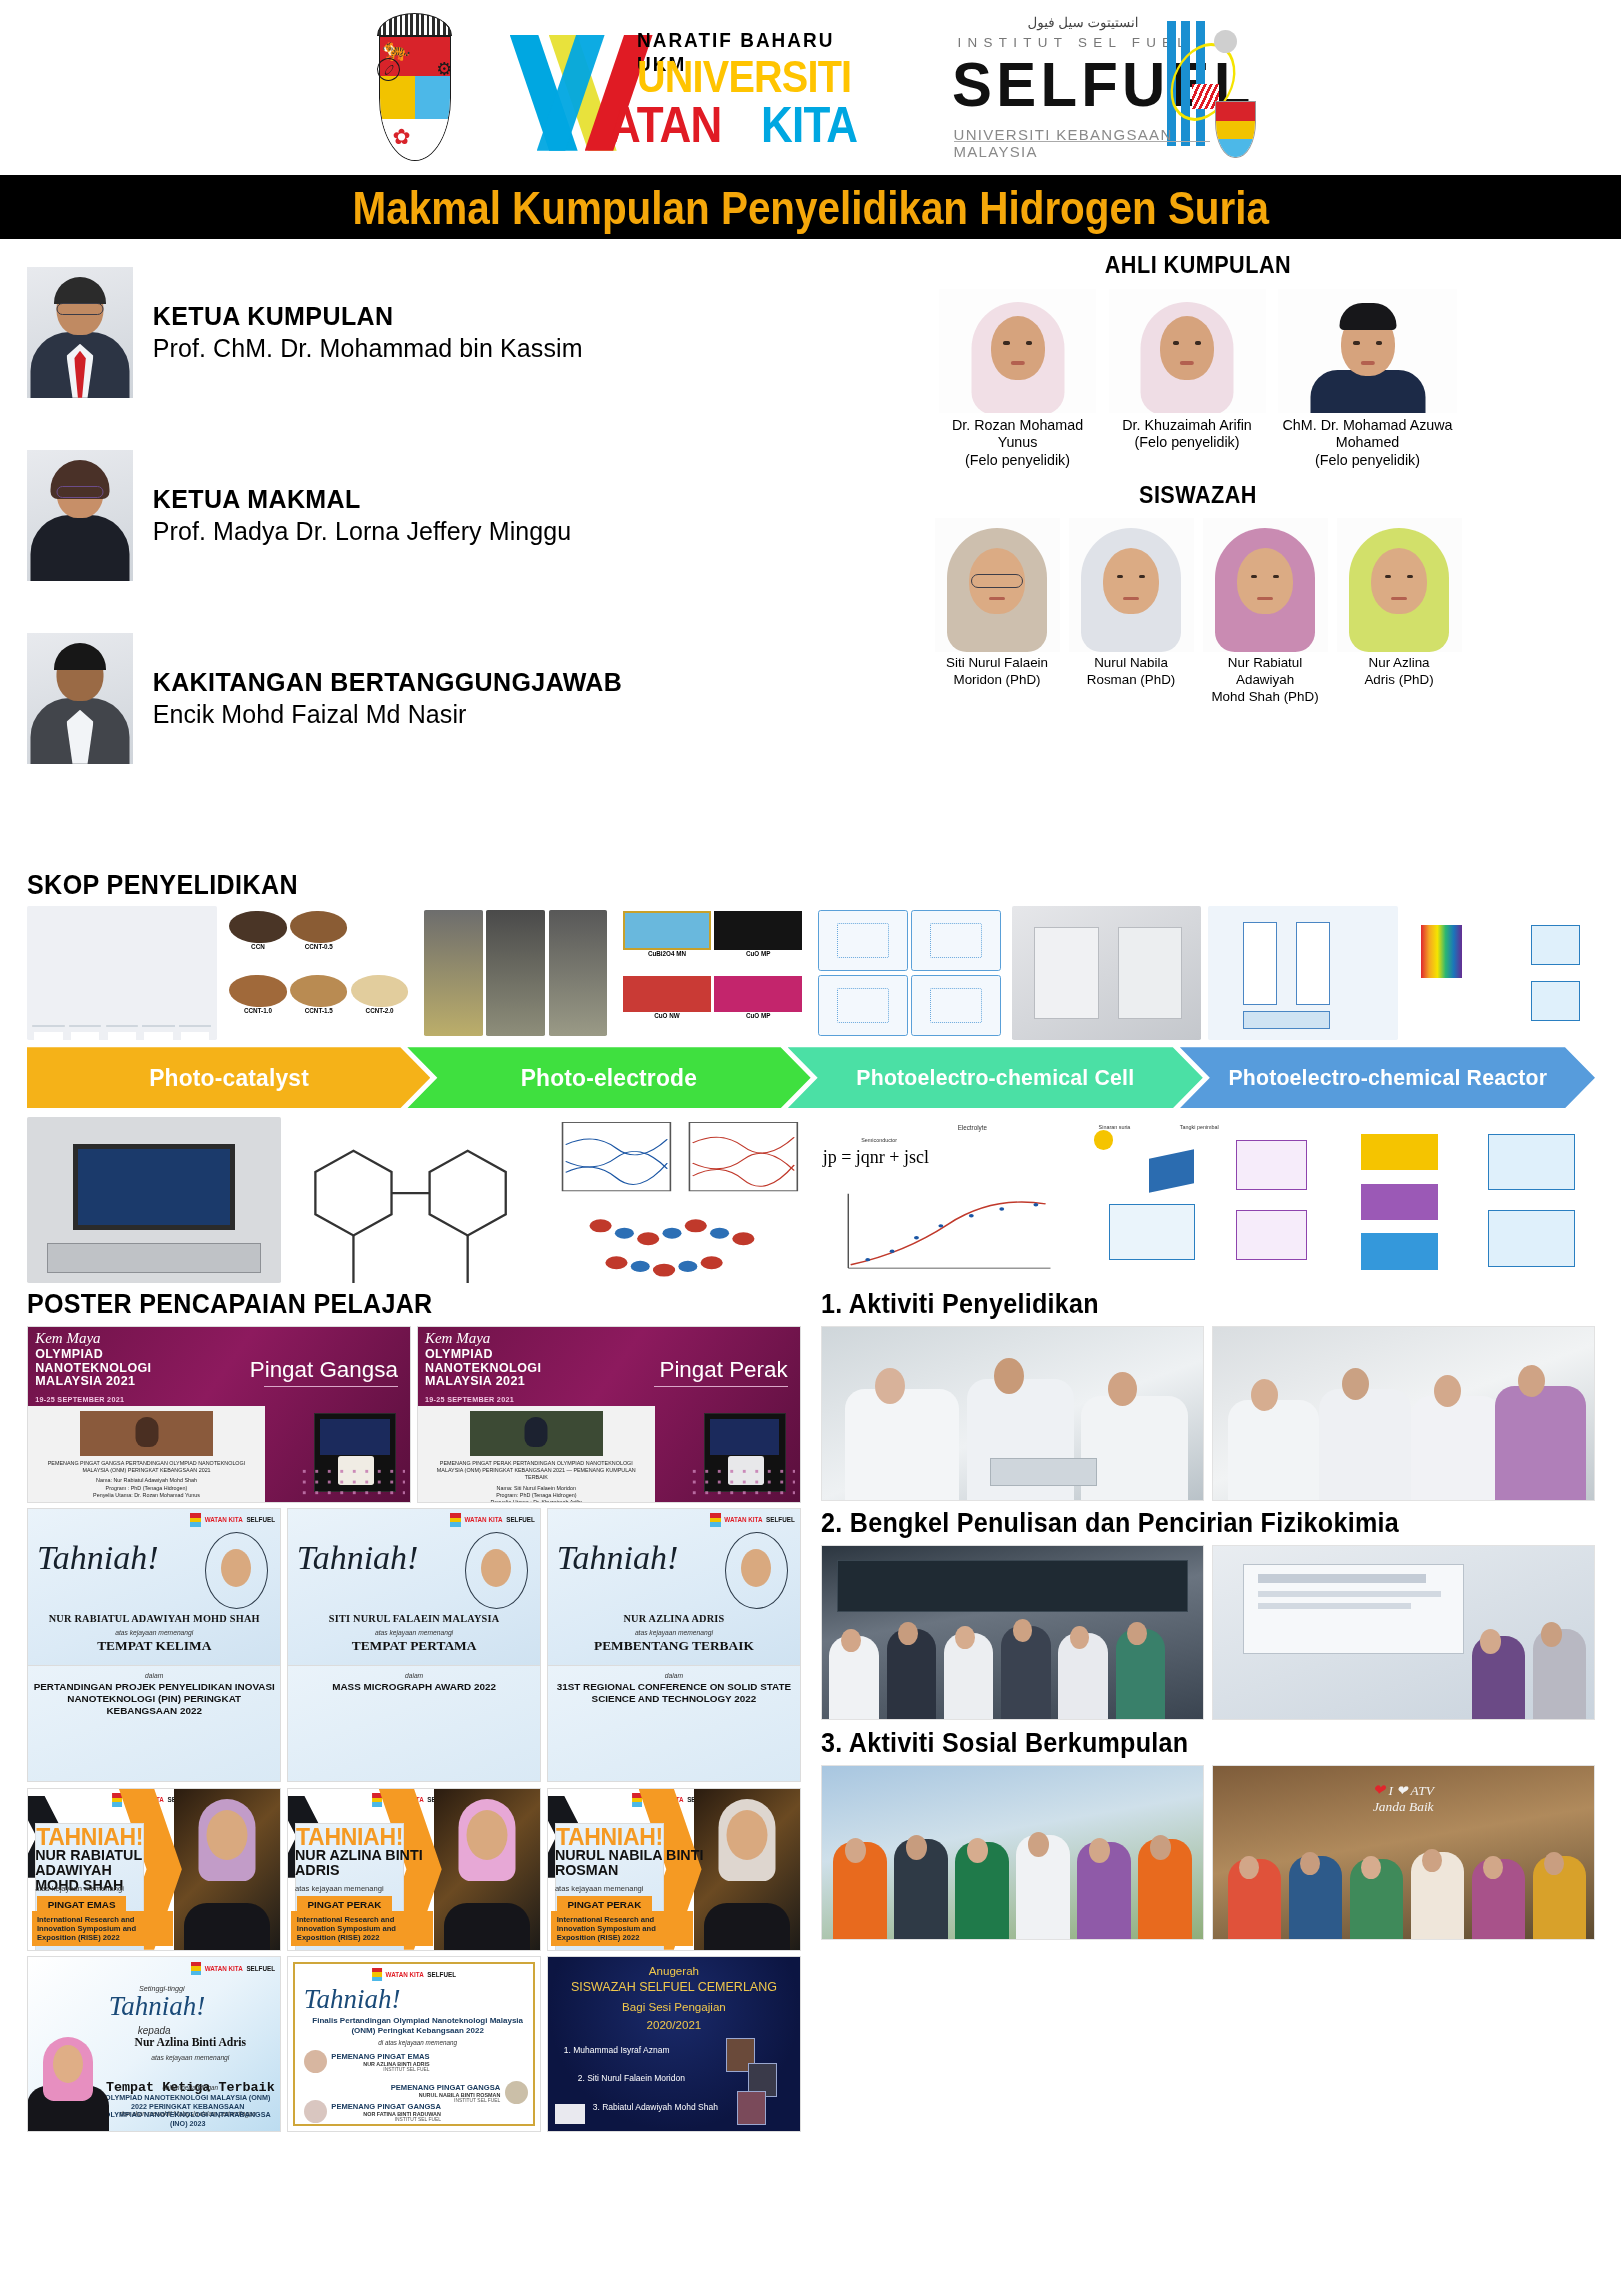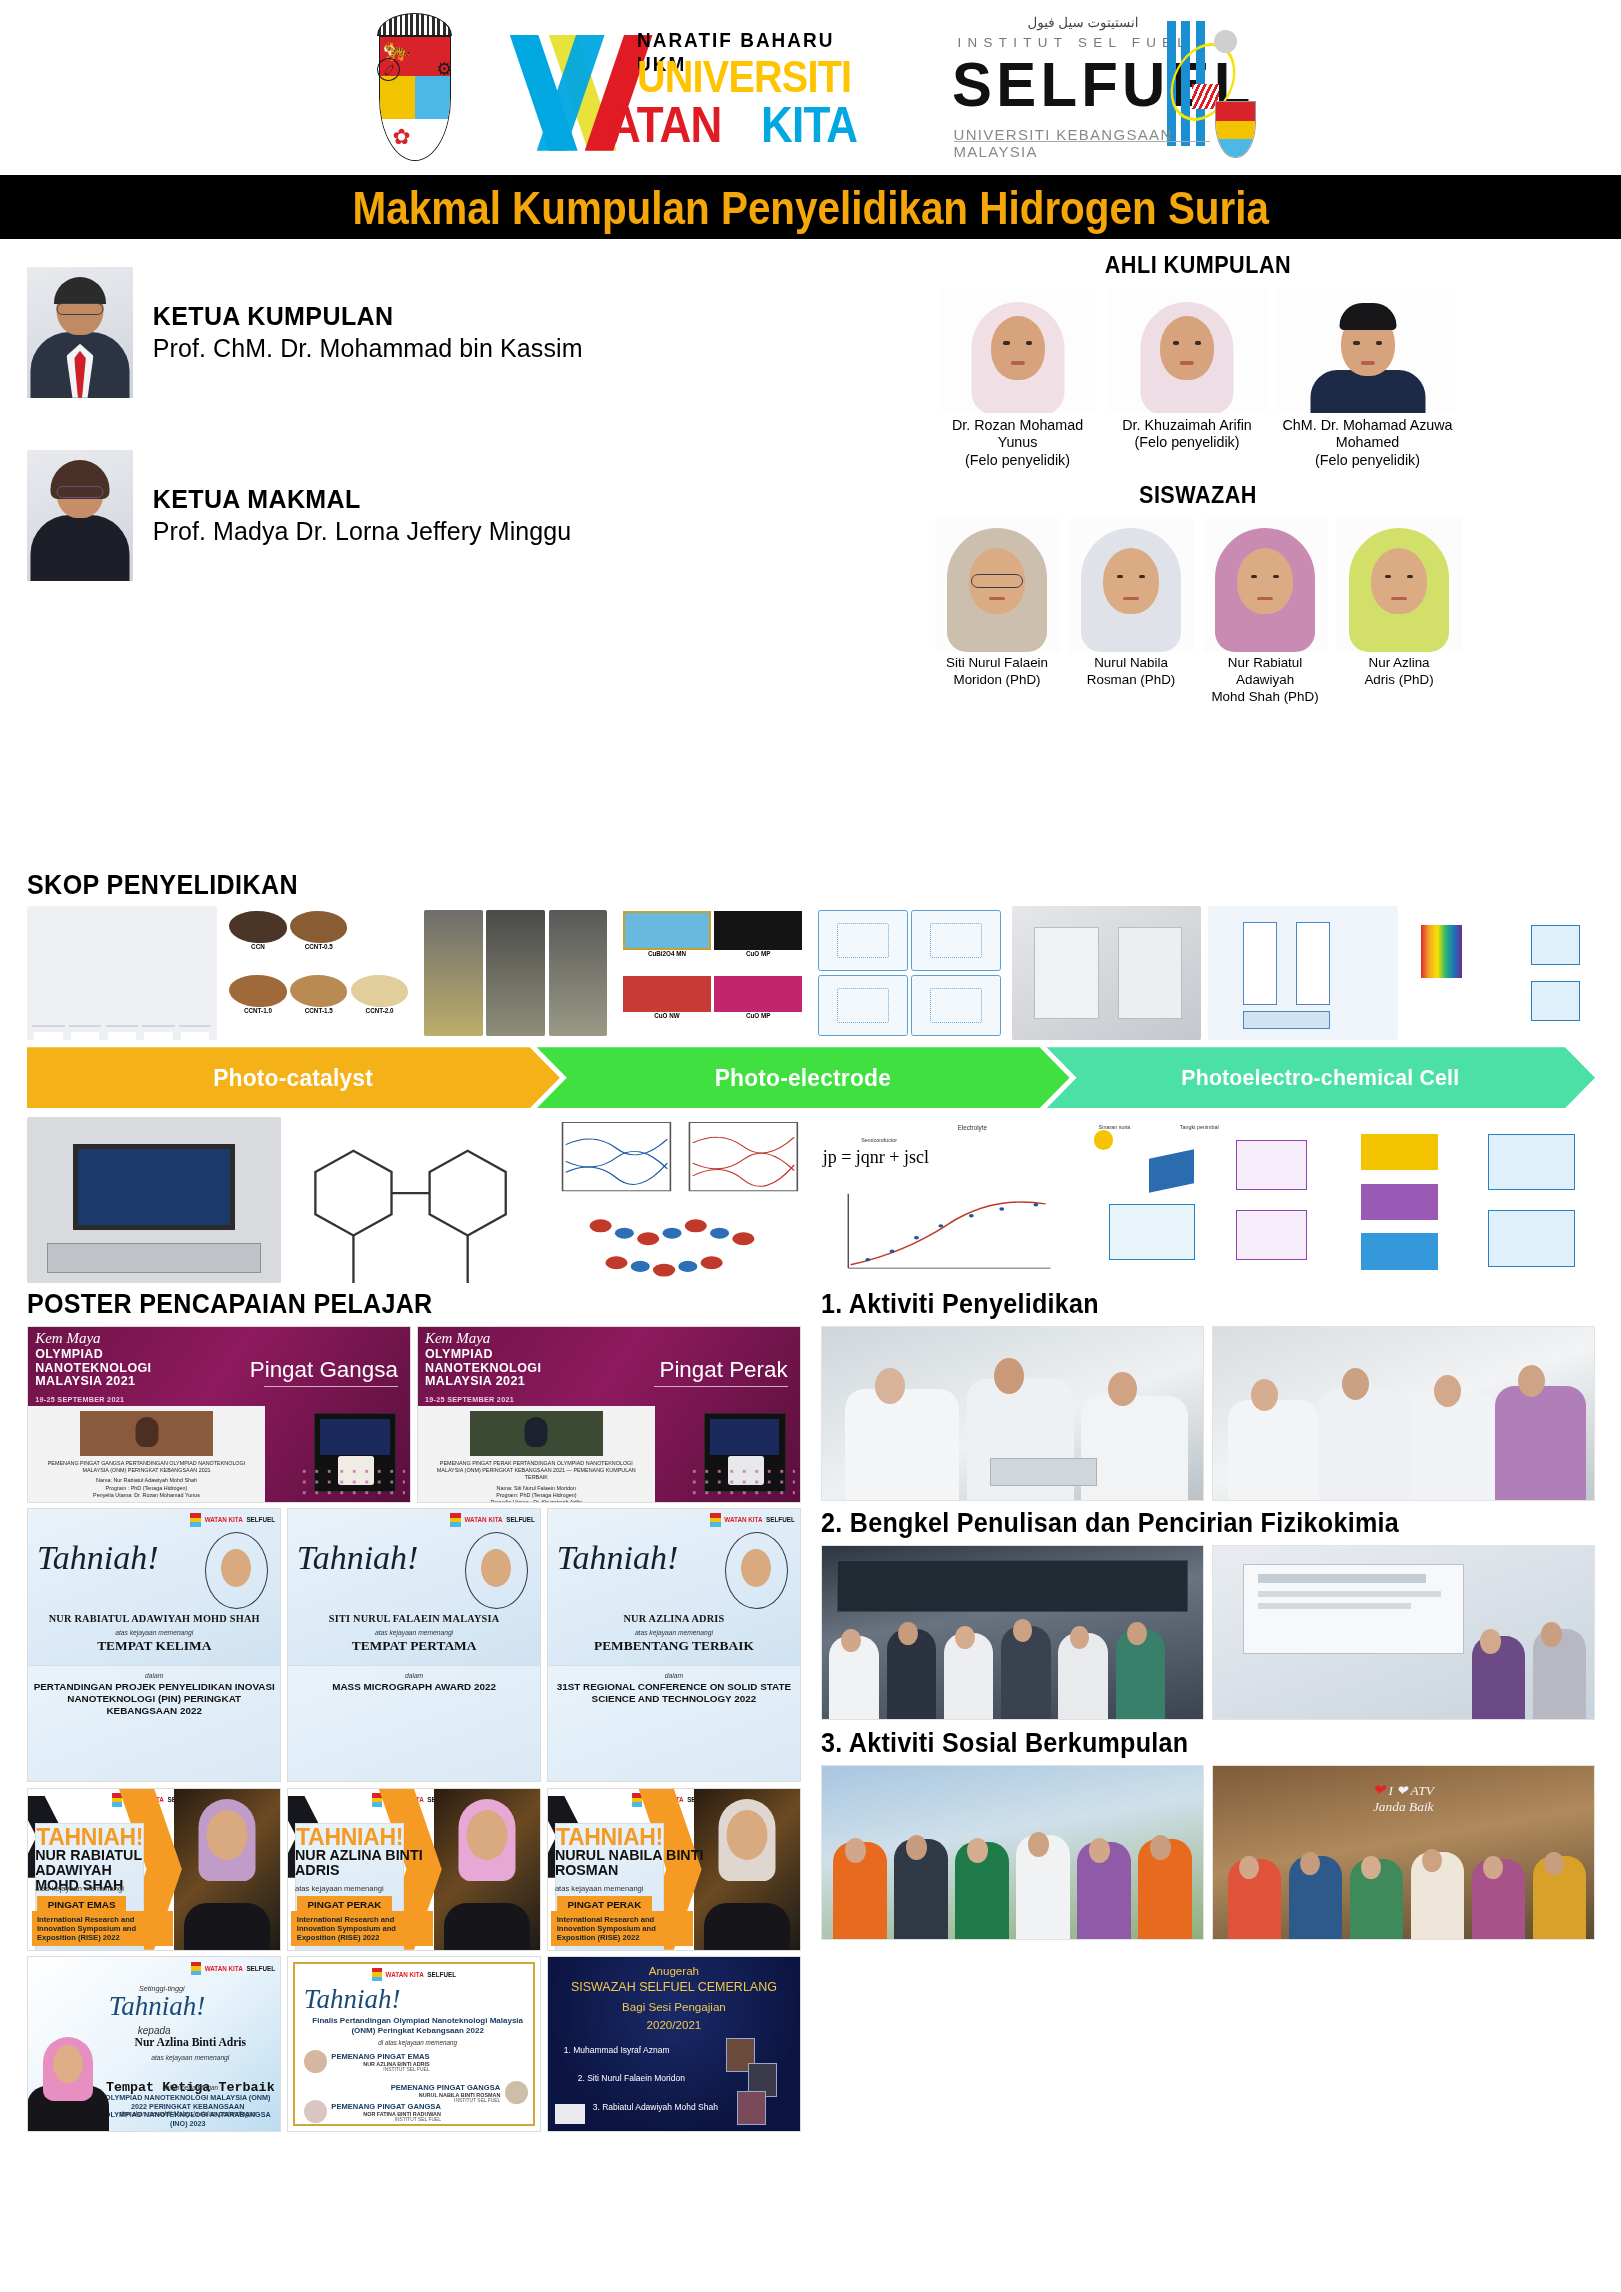--- a/index.html
+++ b/index.html
@@ -548,20 +548,32 @@
           <div class="head"></div>
           <div class="hair"></div>
           <div class="glasses"></div>
       </div>
       <div class="leader-txt">
         <div class="role">KETUA MAKMAL</div>
         <div class="name">Prof. Madya Dr. Lorna Jeffery Minggu</div>
       </div>
     </div>
 
+    <div class="leader-row">
+      <div class="ph p3">
+        <div class="torso"></div>
+          <div class="shirt"></div>
+          <div class="head"></div>
+          <div class="hair"></div>
+      </div>
+      <div class="leader-txt">
+        <div class="role">KAKITANGAN BERTANGGUNGJAWAB</div>
+        <div class="name">Encik Mohd Faizal Md Nasir</div>
+      </div>
+    </div>
 
   </div>
 
   <div class="people-right">
 
     <div class="grp-heading">AHLI KUMPULAN</div>
     <div class="member-row">
 
       <div class="member">
         <div class="mph">
@@ -774,20 +786,23 @@
 
   <div class="arrow-row">
     <div class="arr a1">
         <span>Photo-catalyst</span>
       </div>
     <div class="arr a2">
         <span>Photo-electrode</span>
       </div>
     <div class="arr a3">
         <span>Photoelectro-chemical Cell</span>
+      </div>
+    <div class="arr a4">
+        <span>Photoelectro-chemical Reactor</span>
       </div>
   </div>
 
   <div class="skop-imgs2">
     <div class="s2">
       <div class="monitor">
           <div class="scr"></div>
           <div class="kb"></div>
         </div>
     </div>

